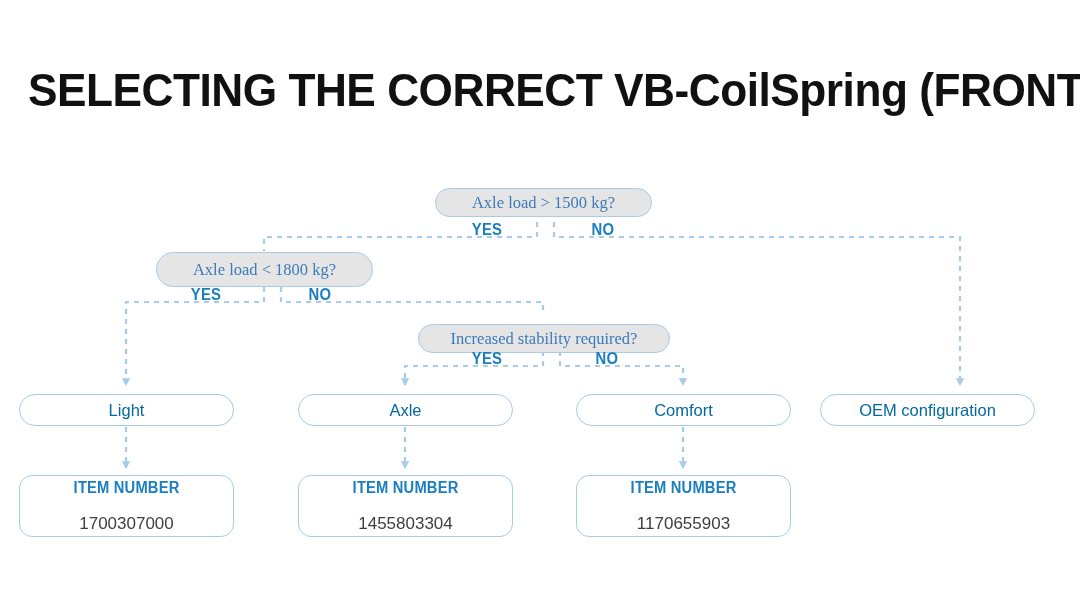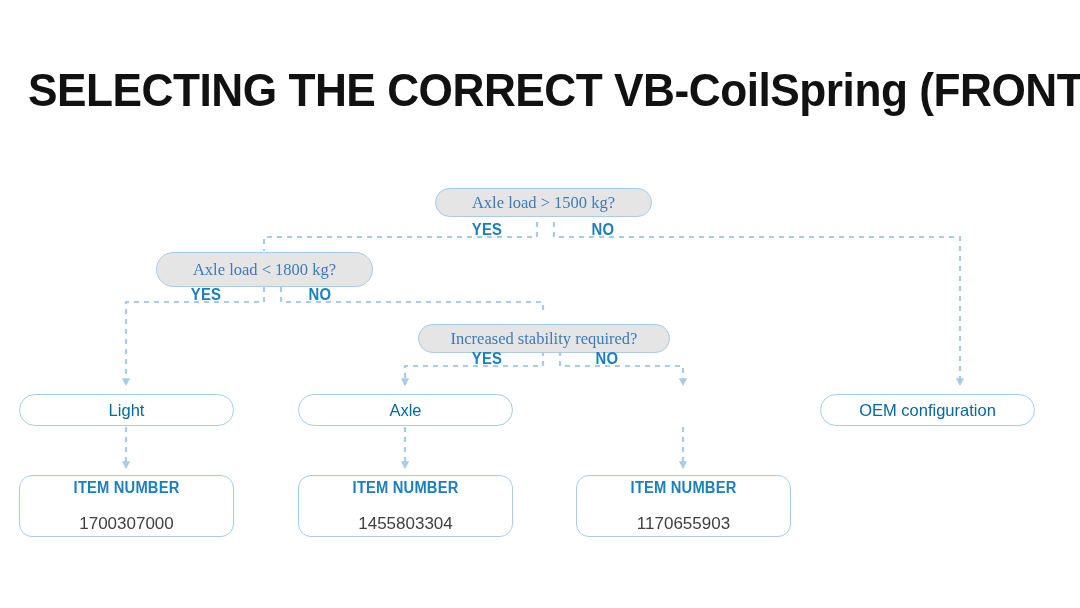--- a/index.html
+++ b/index.html
@@ -173,20 +173,23 @@
   <div class="branch" style="left:572px; top:349px; width:70px;">NO</div>
 
   <div class="outcome" style="left:19px; top:394px; width:215px; height:32px;">
     <span>Light</span>
   </div>
 
   <div class="outcome" style="left:298px; top:394px; width:215px; height:32px;">
     <span>Axle</span>
   </div>
 
+  <div class="outcome" style="left:576px; top:394px; width:215px; height:32px;">
+    <span>Comfort</span>
+  </div>
 
   <div class="outcome" style="left:820px; top:394px; width:215px; height:32px;">
     <span>OEM configuration</span>
   </div>
 
   <div class="itembox" style="left:19px; top:475px; width:215px; height:62px;">
     <span class="ilabel">ITEM NUMBER</span>
     <span class="ivalue">1700307000</span>
   </div>
 

